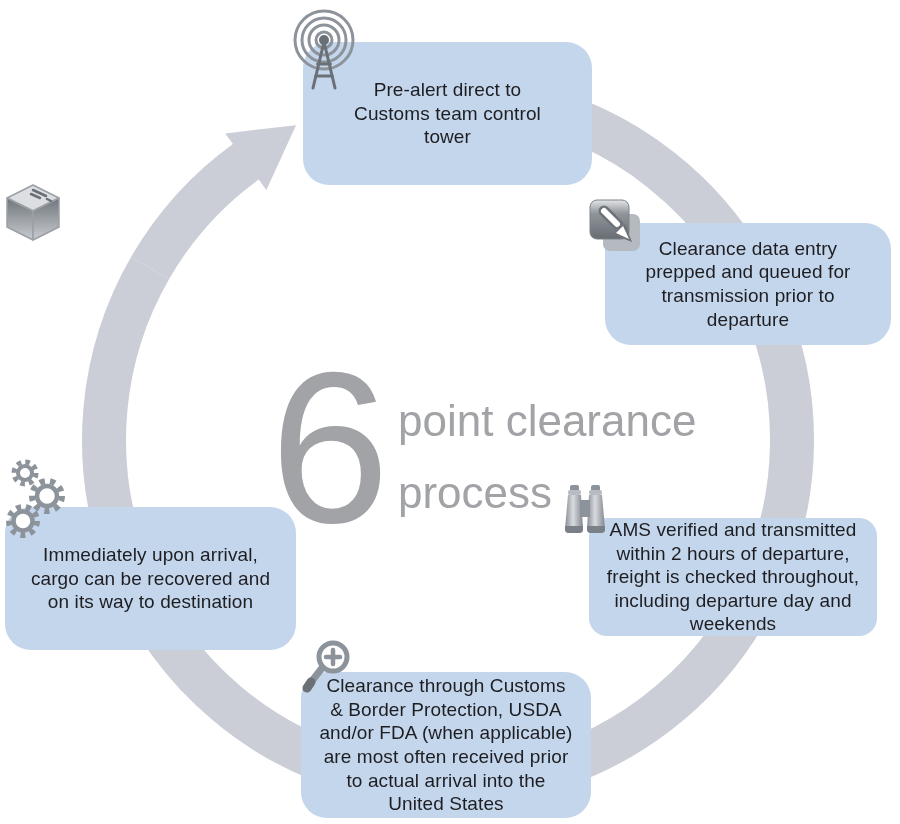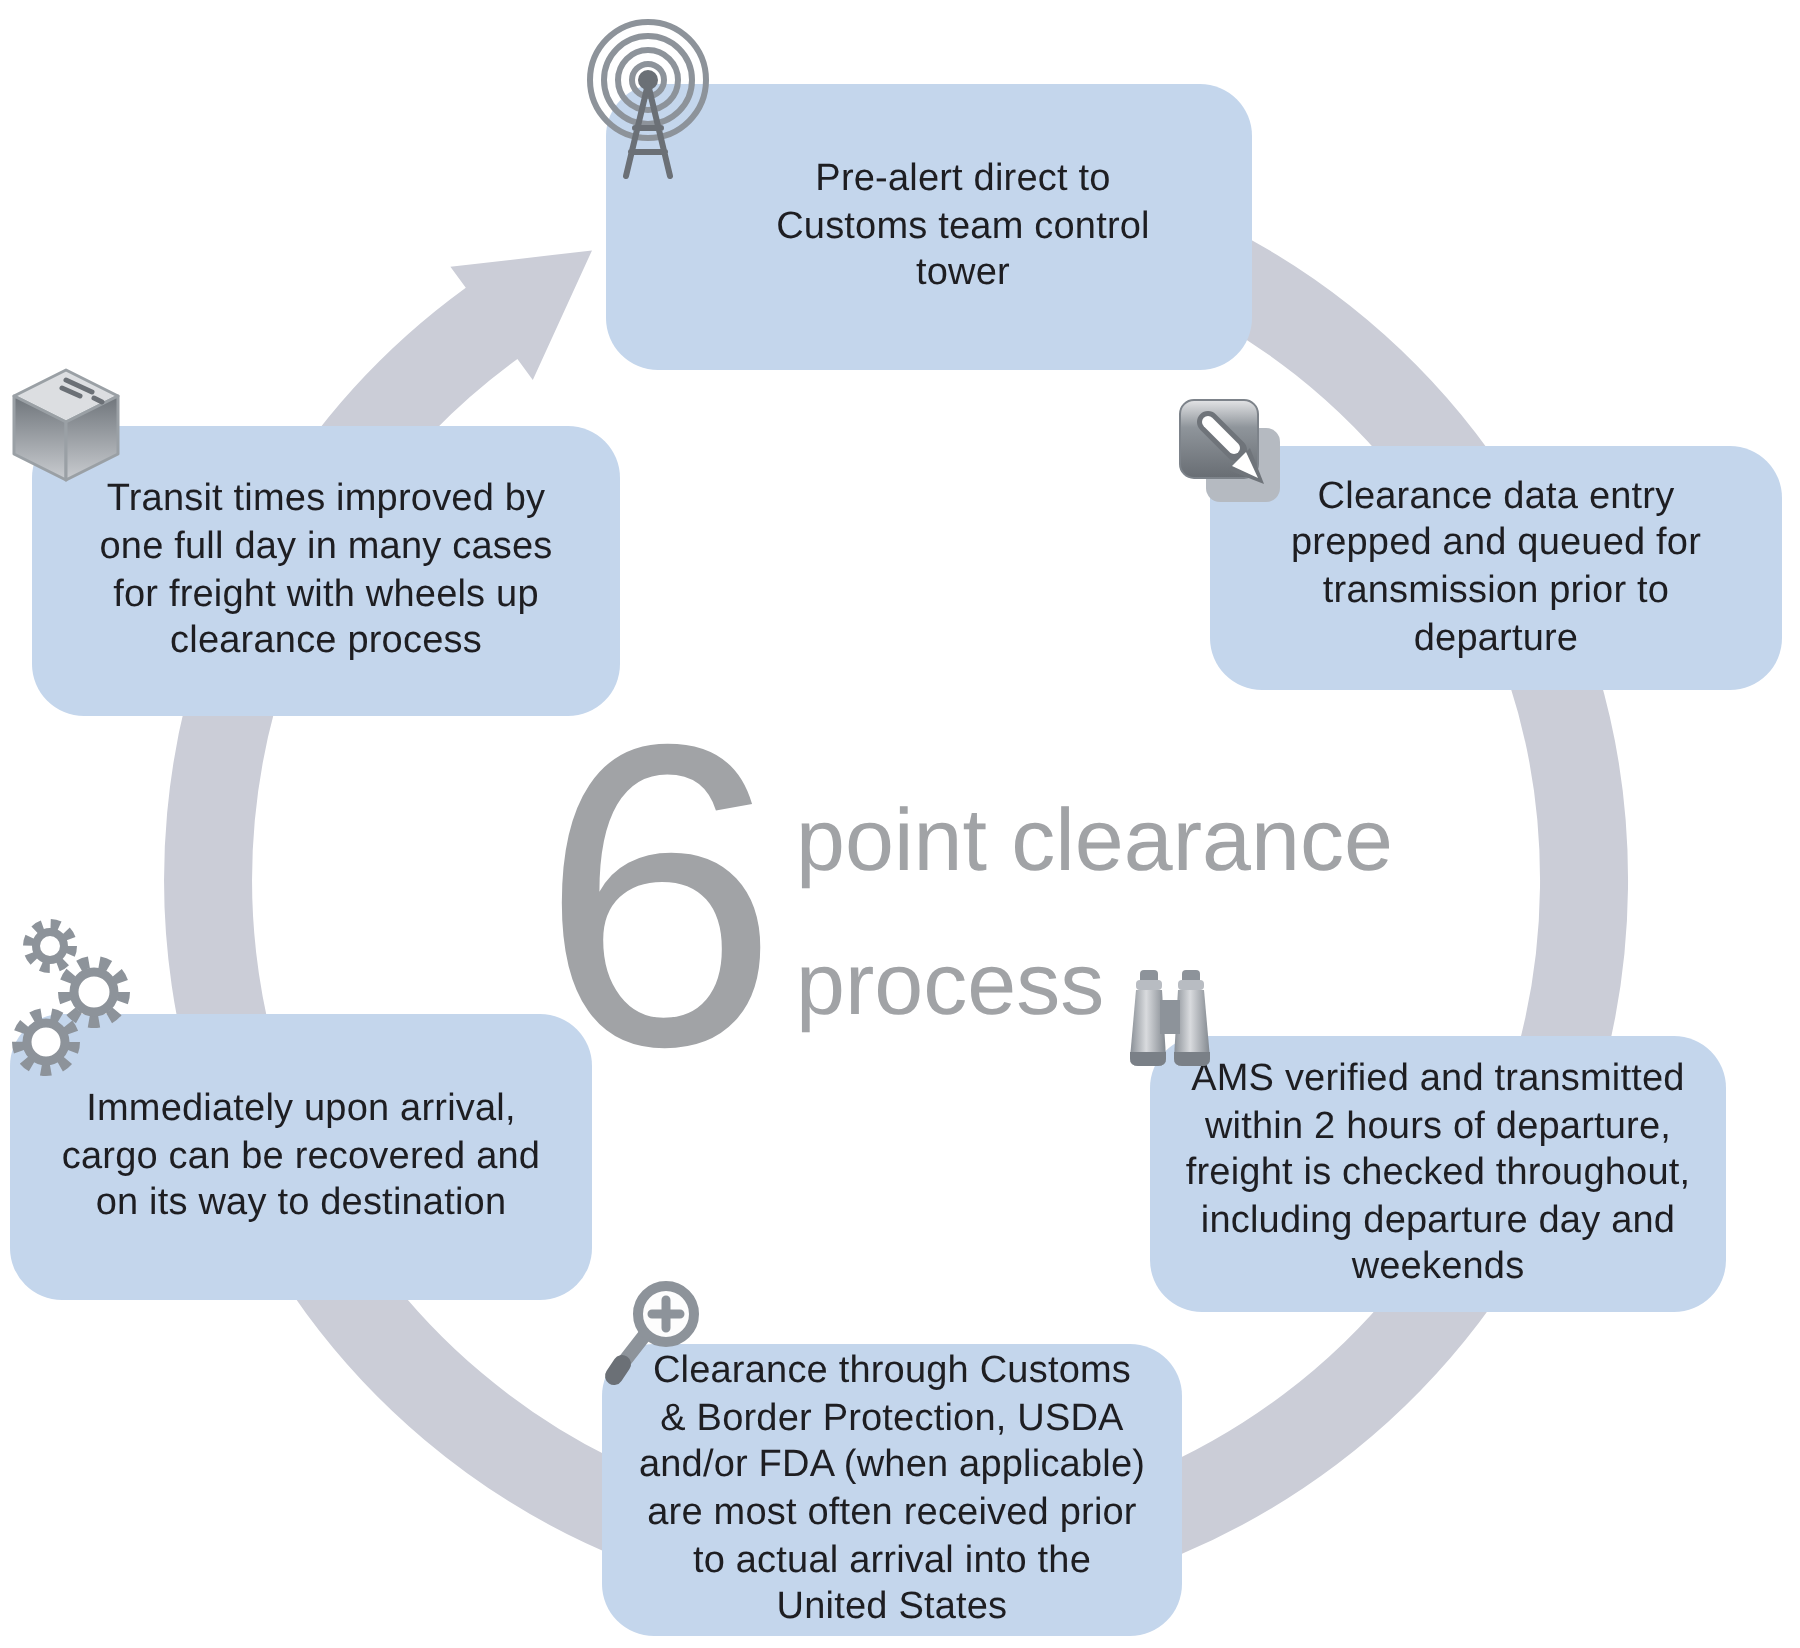--- a/index.html
+++ b/index.html
@@ -9,23 +9,23 @@
   }
   .ring-layer{position:absolute;left:0;top:0;z-index:0;}
   .bubble{
     position:absolute;z-index:1;background:var(--box);border-radius:26px;
     display:flex;align-items:center;justify-content:center;text-align:center;
   }
   .bubble .step-text{
     font-size:19px;line-height:1.24;color:var(--text);white-space:pre;
     letter-spacing:0.1px;
   }
-  #b-top   {left:303px;top:42px; width:289px;height:143px;padding-left:34px;}
+  #b-top   {left:303px;top:42px; width:289px;height:143px;}
   #b-tr    {left:605px;top:223px;width:286px;height:122px;}
-  #b-br    {left:575px;top:518px;width:288px;height:138px;}
+  #b-br    {left:589px;top:518px;width:288px;height:118px;border-radius:18px;}
   #b-bottom{left:301px;top:672px;width:290px;height:146px;}
   #b-left  {left:5px; top:507px;width:291px;height:143px;}
   #b-tl    {left:16px; top:213px;width:294px;height:145px;}
   .icon-wrap{position:absolute;z-index:2;display:block;line-height:0;}
   #ic-antenna   {left:291px;top:2px;}
   #ic-arrowbox  {left:588px;top:198px;}
   #ic-binoculars{left:561px;top:484px;}
   #ic-magnifier {left:298px;top:636px;}
   #ic-gears     {left:4px;  top:458px;}
   #ic-package   {left:2px;  top:182px;}
@@ -71,26 +71,20 @@
 &amp; Border Protection, USDA
 and/or FDA (when applicable)
 are most often received prior
 to actual arrival into the
 United States</span>
   </div>
   <div class="bubble" id="b-left">
     <span class="step-text">Immediately upon arrival,
 cargo can be recovered and
 on its way to destination</span>
-  </div>
-  <div class="bubble" id="b-tl">
-    <span class="step-text">Transit times improved by
-one full day in many cases
-for freight with wheels up
-clearance process</span>
   </div>
 
   <div class="center-number">6</div>
   <div class="center-title">point clearance
 process</div>
 
   <span class="icon-wrap" id="ic-antenna">
     <svg width="68" height="88" viewBox="0 0 68 88">
       <circle cx="33" cy="38" r="29" fill="none" style="stroke:var(--iconGray)" stroke-width="3"></circle>
       <circle cx="33" cy="38" r="22" fill="none" style="stroke:var(--iconGray)" stroke-width="3"></circle>

